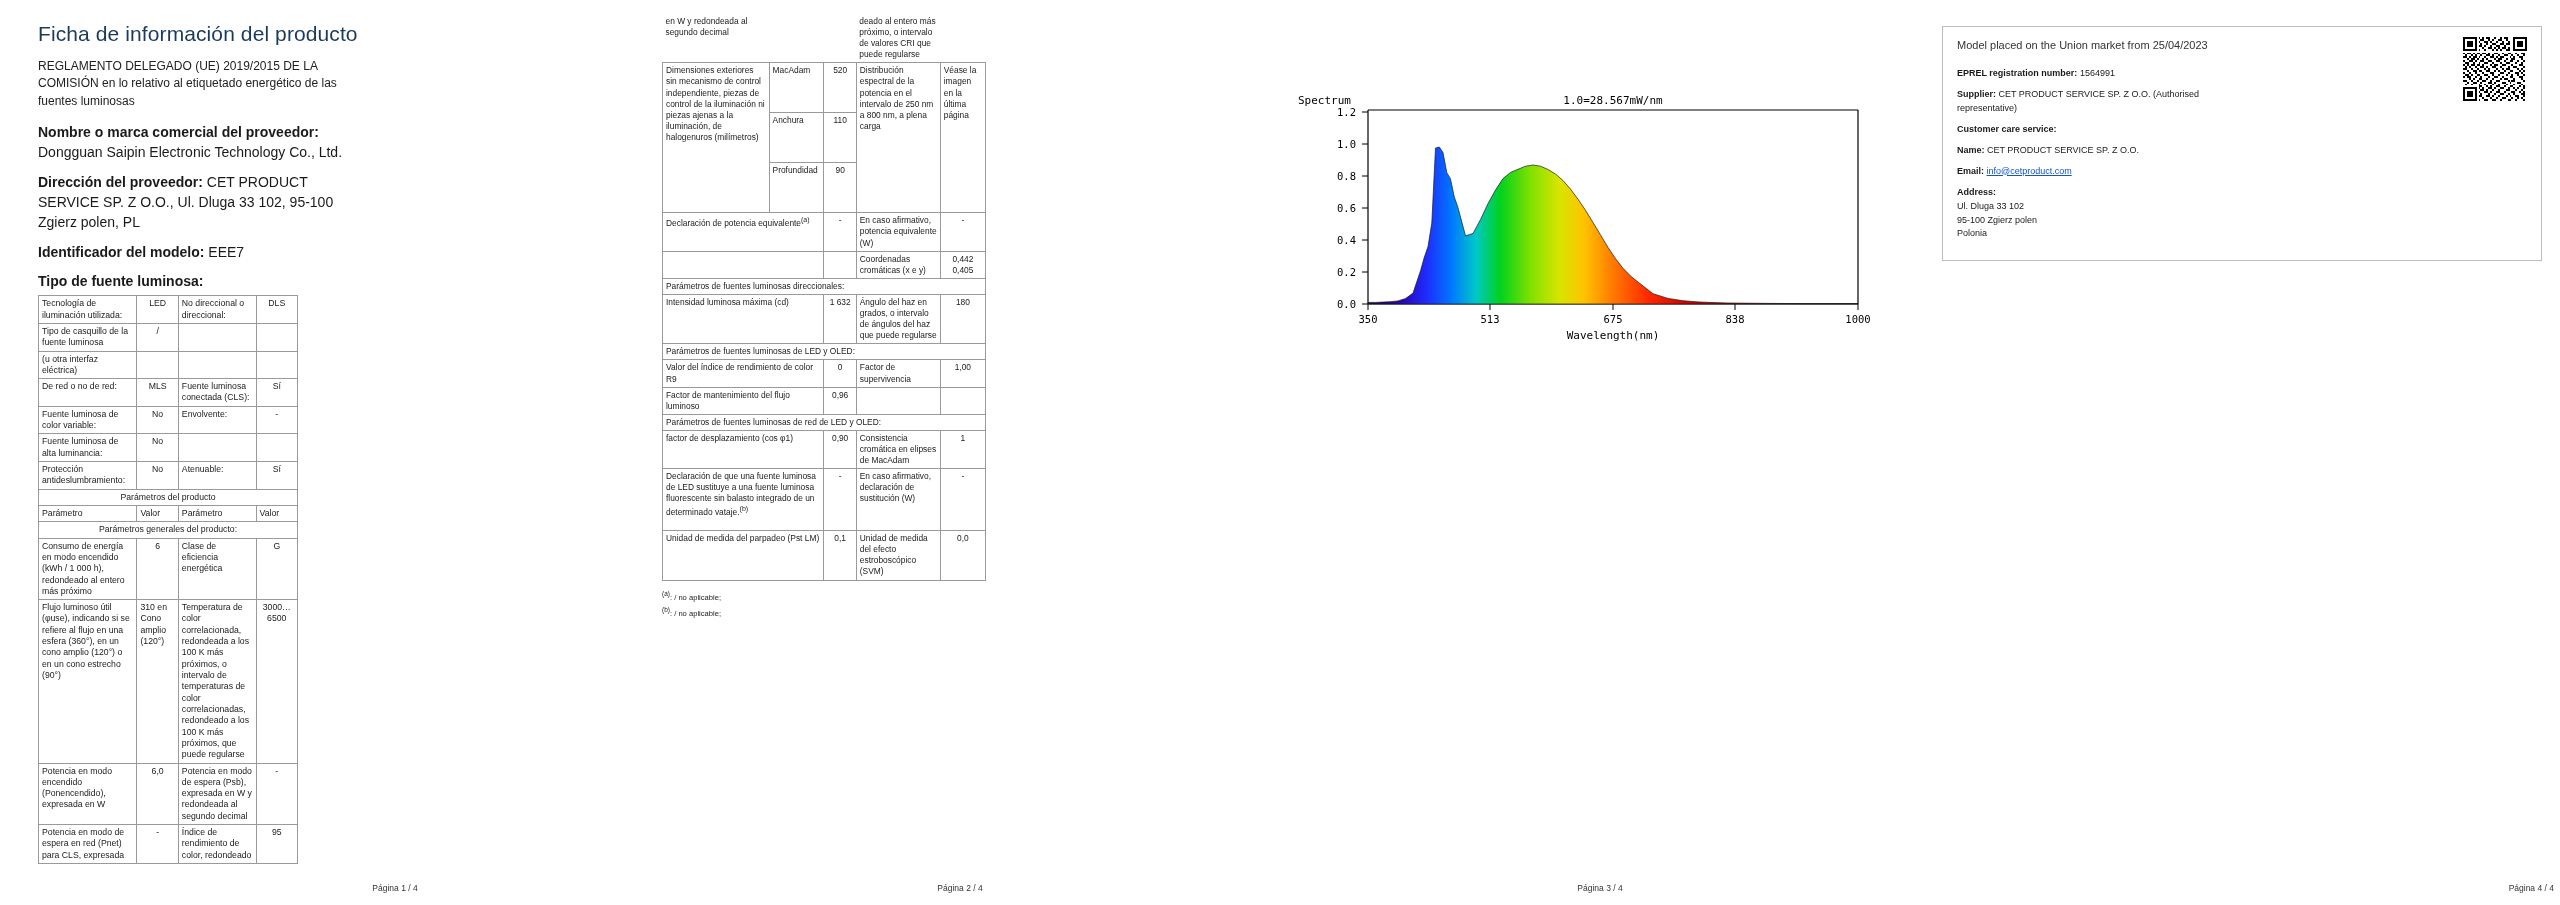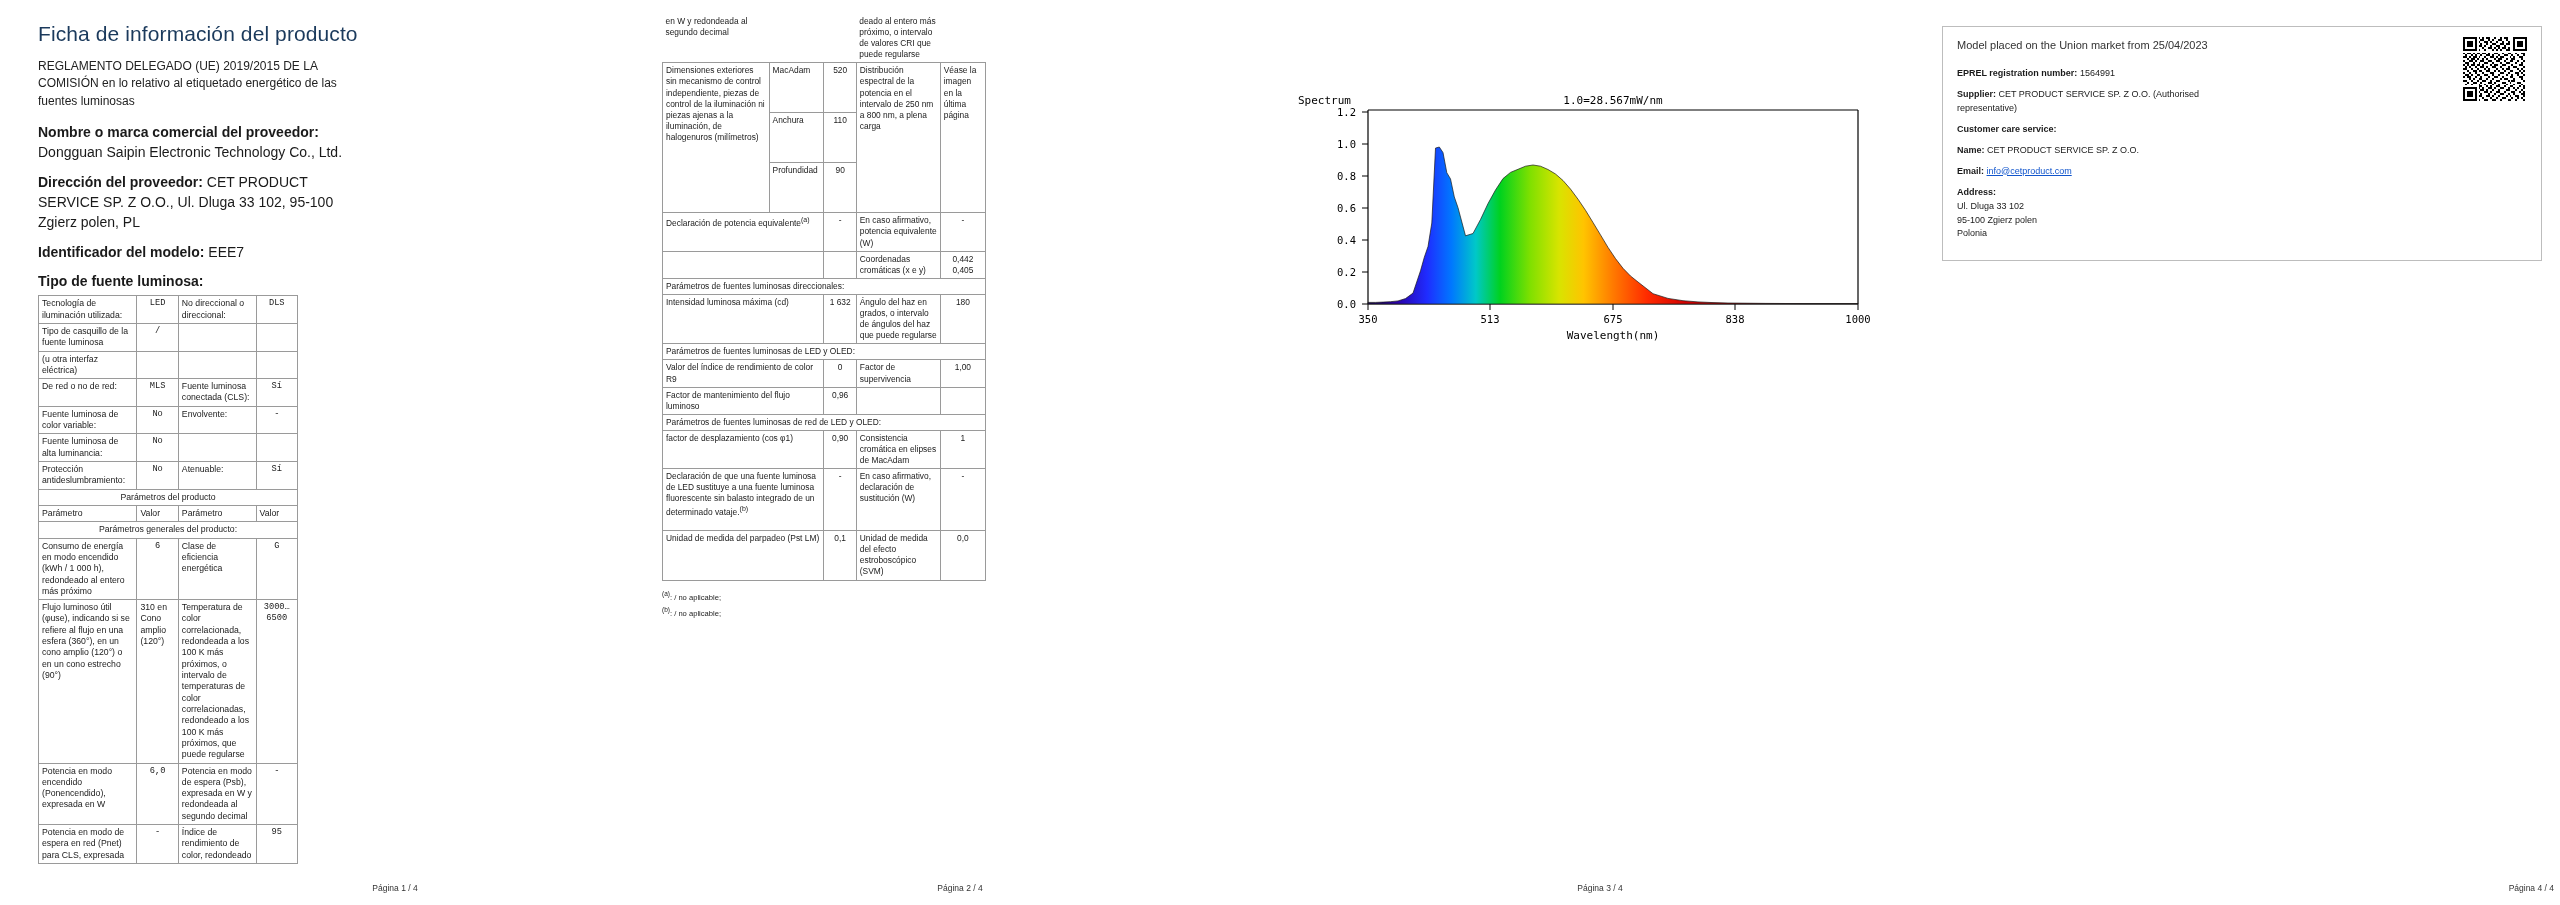--- a/index.html
+++ b/index.html
@@ -32,21 +32,21 @@
     font-size:21px; font-weight:normal; color:#1b3a5c;
     margin:0 0 12px 0; letter-spacing:0.1px;
   }
   .regtext { font-size:12px; line-height:1.45; color:#222; margin-bottom:12px; max-width:318px;}
   .kv { font-size:14px; line-height:1.45; margin-bottom:9px; max-width:318px;}
   .kv b { font-weight:bold; }
   .kv.tight { margin-bottom:4px; }
 
   table.t { border-collapse:collapse; width:260px; font-size:8.7px; table-layout:fixed; }
   table.t td, table.t th { border:1px solid #9a9a9a; padding:2px 3px; vertical-align:top; font-weight:normal; text-align:left; line-height:1.3; }
-  table.t td.c { text-align:center;font-family:Liberation Mono, monospace; }
+  table.t td.c { text-align:center; }
   table.t td.sec { text-align:center; font-weight:normal; }
   .hyph { hyphens:auto; }
 
   
   .p2-inner { padding:14px 20px 0 22px; }
   table.t2 { border-collapse:collapse; width:324px; font-size:8.4px; table-layout:fixed; }
   table.t2 td { border:1px solid #9a9a9a; padding:2px 3px; vertical-align:top; line-height:1.32; }
   table.t2 td.nb { border:none; }
   table.t2 td.c { text-align:center; }
   .notes { font-size:7.6px; color:#222; margin-top:7px; line-height:1.7; }

